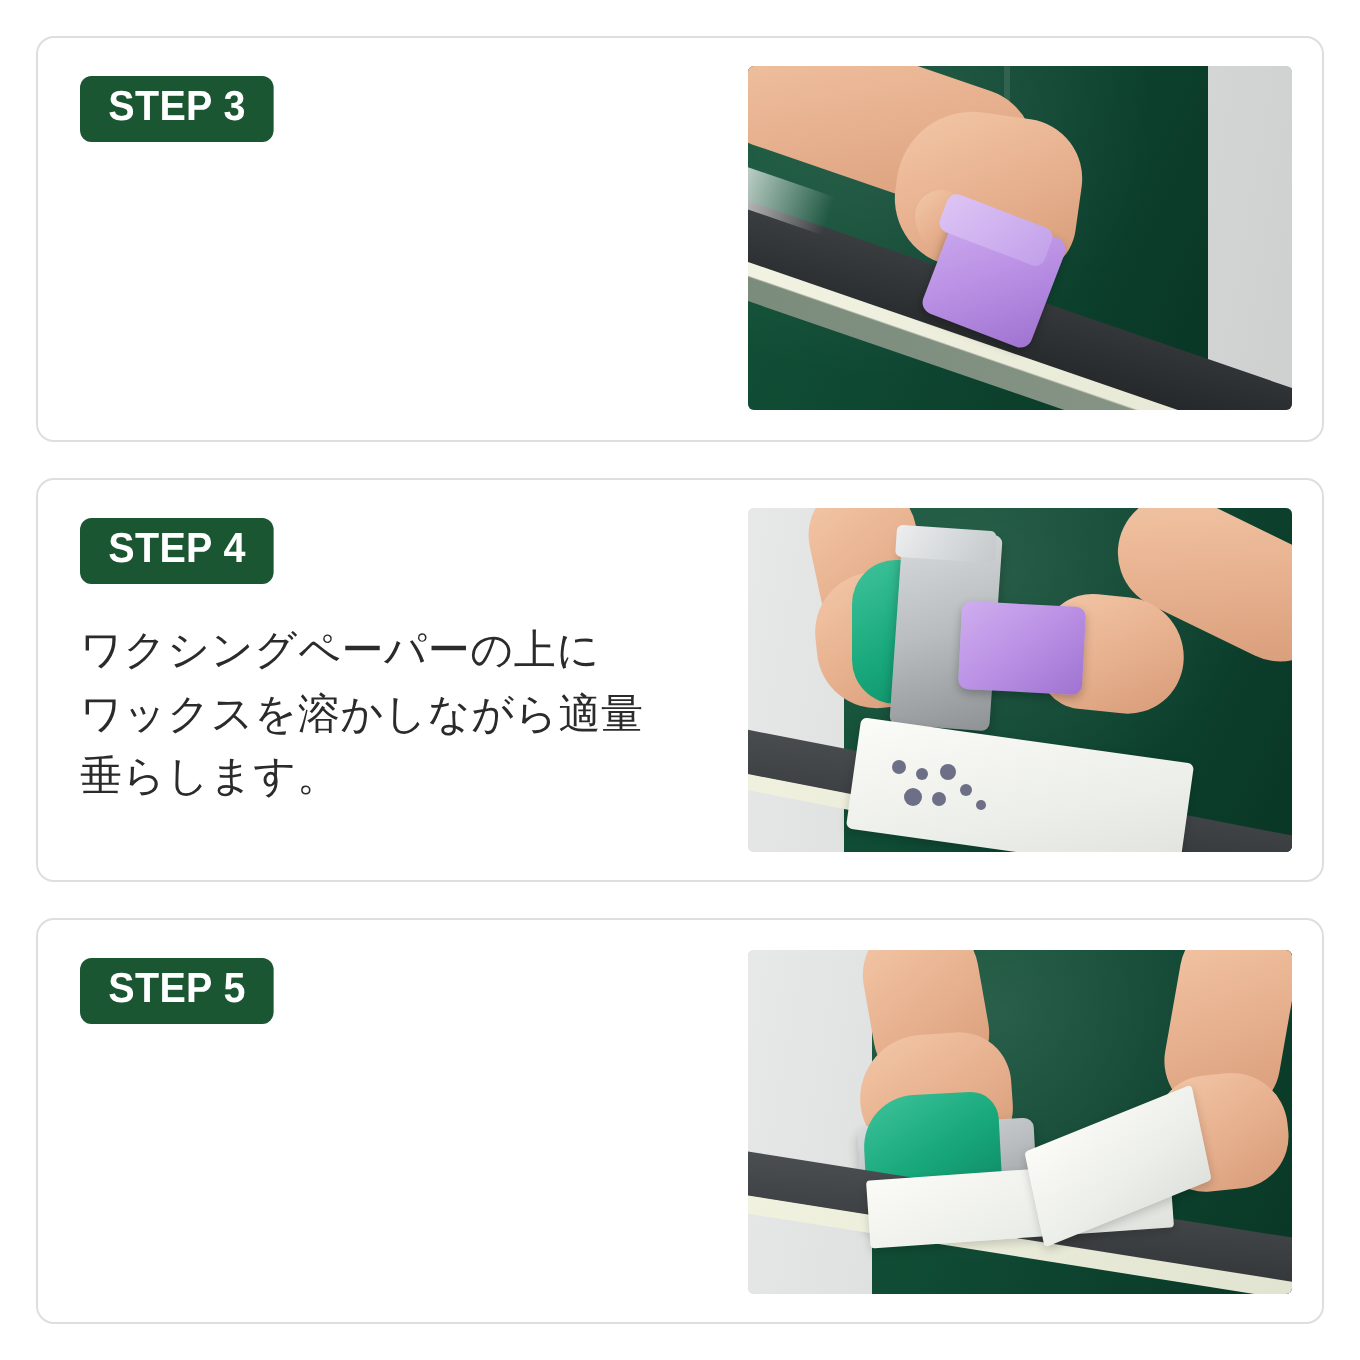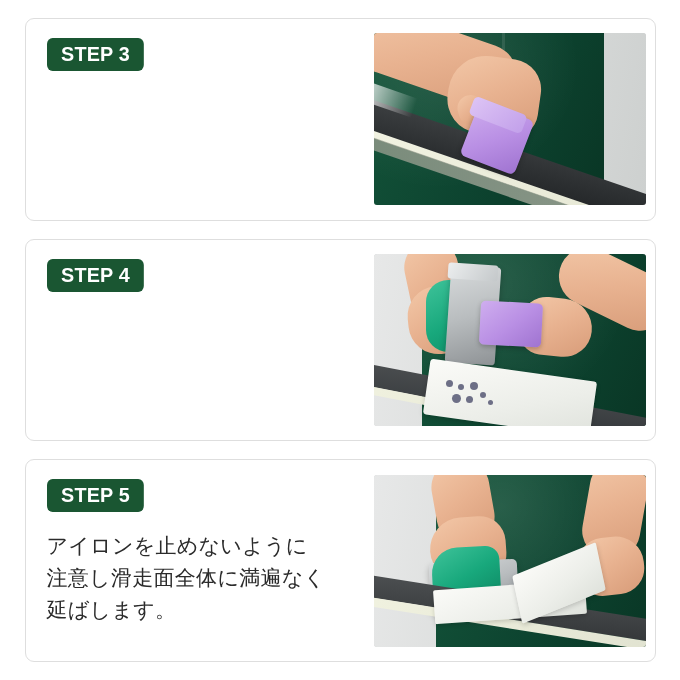--- a/index.html
+++ b/index.html
@@ -16,21 +16,20 @@
   }
   .page {
     position: relative;
     width: 680px;
     height: 680px;
     box-sizing: border-box;
     padding: 18px 18px 18px 18px;
     display: flex;
     flex-direction: column;
     gap: 18px;
-    align-items: center;
   }
   .step-card {
     position: relative;
     flex: 1 1 0;
     background: #ffffff;
     border: 1px solid #dedede;
     border-radius: 9px;
     box-sizing: border-box;
     display: flex;
     flex-direction: row;
@@ -173,20 +172,23 @@
                     box-shadow:0 2px 5px rgba(0,0,0,0.28);"></div>
         <div style="position:absolute;left:96px;top:72px;width:56px;height:20px;border-radius:5px;transform:rotate(21deg);
                     background:linear-gradient(120deg,#ddc4f5,#c2a0ea);"></div>
       </div>
     </div>
   </section>
 
   <section class="step-card">
     <div class="card-text-col">
       <div class="step-badge">STEP 4</div>
+      <div class="step-body">ワクシングペーパーの上に
+ワックスを溶かしながら適量
+垂らします。</div>
     </div>
     <div class="card-photo-col">
       <div class="photo">
         <div class="wall"></div>
         <div class="apron shade" style="left:48px;top:-6px;width:232px;height:186px;"></div>
 
         <div class="skin" style="position:absolute;left:34px;top:-14px;width:54px;height:90px;border-radius:28px;transform:rotate(-12deg);"></div>
         <div class="skin" style="position:absolute;left:34px;top:32px;width:62px;height:68px;border-radius:30px 24px 26px 30px;transform:rotate(-6deg);"></div>
 
         <div class="skin" style="position:absolute;left:182px;top:6px;width:116px;height:58px;border-radius:30px;transform:rotate(26deg);"></div>
@@ -214,23 +216,20 @@
         <div class="dot" style="left:92px;top:142px;width:7px;height:7px;"></div>
         <div class="dot" style="left:106px;top:138px;width:6px;height:6px;"></div>
         <div class="dot" style="left:114px;top:146px;width:5px;height:5px;"></div>
       </div>
     </div>
   </section>
 
   <section class="step-card">
     <div class="card-text-col">
       <div class="step-badge">STEP 5</div>
-      <div class="step-body">アイロンを止めないように
-注意し滑走面全体に満遍なく
-延ばします。</div>
     </div>
     <div class="card-photo-col">
       <div class="photo">
         <div class="wall"></div>
         <div class="apron shade" style="left:62px;top:-6px;width:218px;height:188px;"></div>
 
         <div class="skin" style="position:absolute;left:60px;top:-16px;width:58px;height:86px;border-radius:28px;transform:rotate(-10deg);"></div>
         <div class="skin" style="position:absolute;left:56px;top:42px;width:76px;height:62px;border-radius:32px 26px 24px 30px;transform:rotate(-4deg);"></div>
 
         <div class="skin" style="position:absolute;left:212px;top:-16px;width:58px;height:100px;border-radius:28px;transform:rotate(10deg);"></div>

